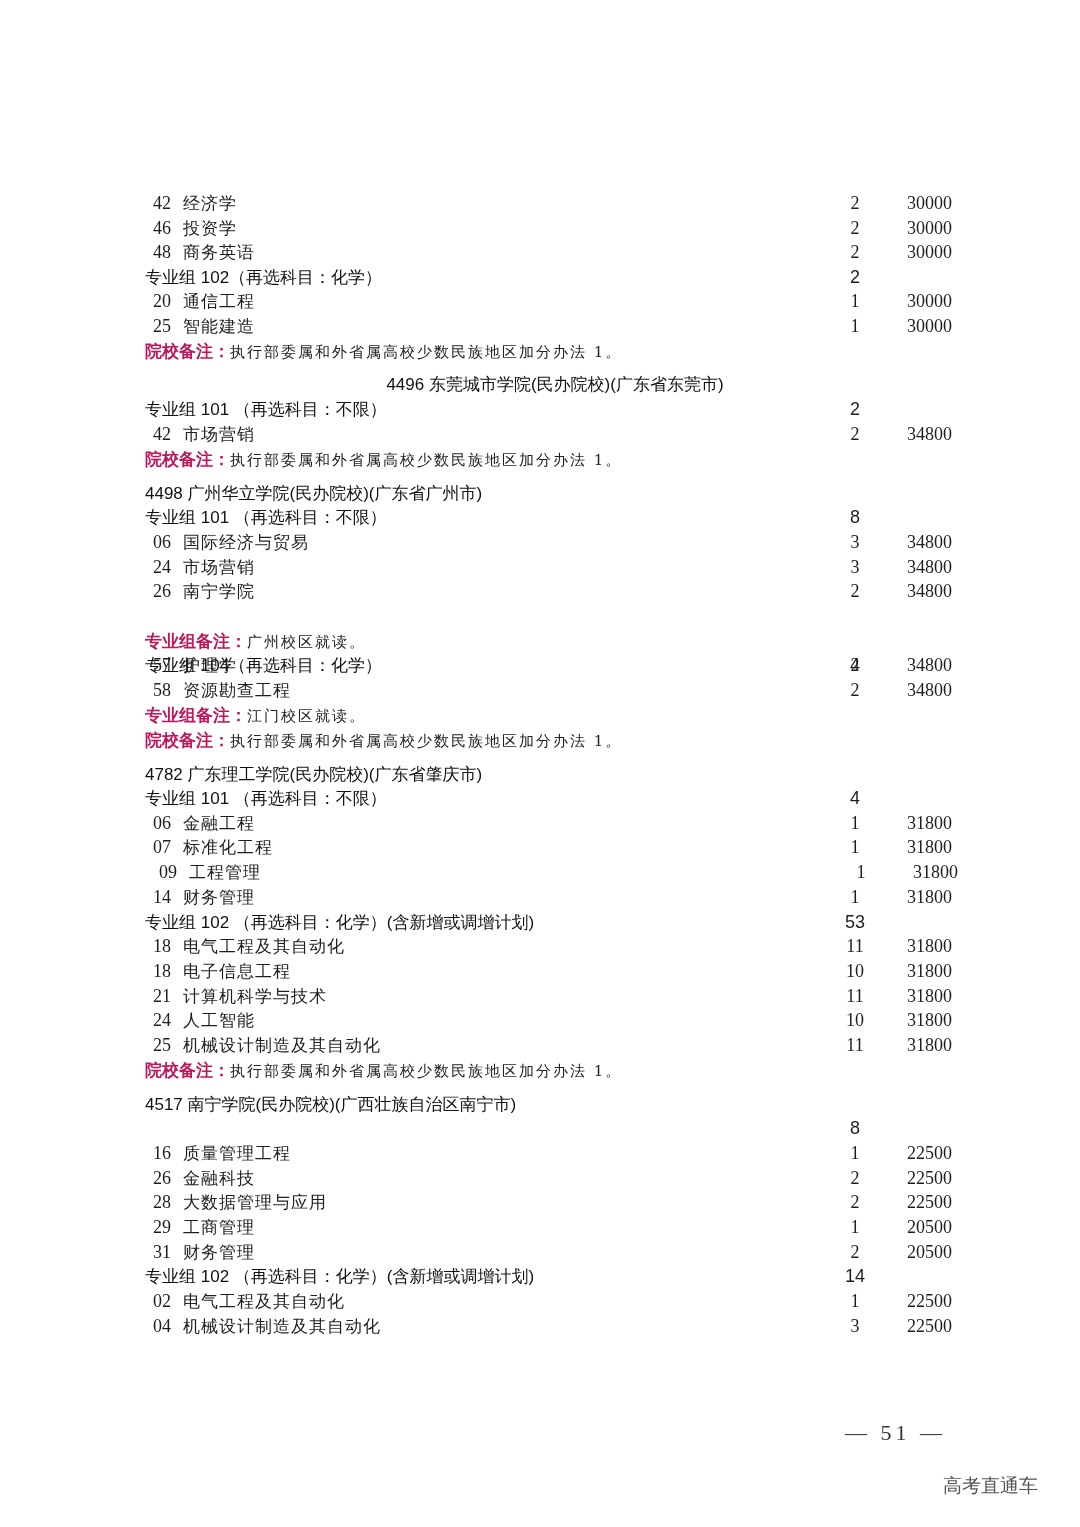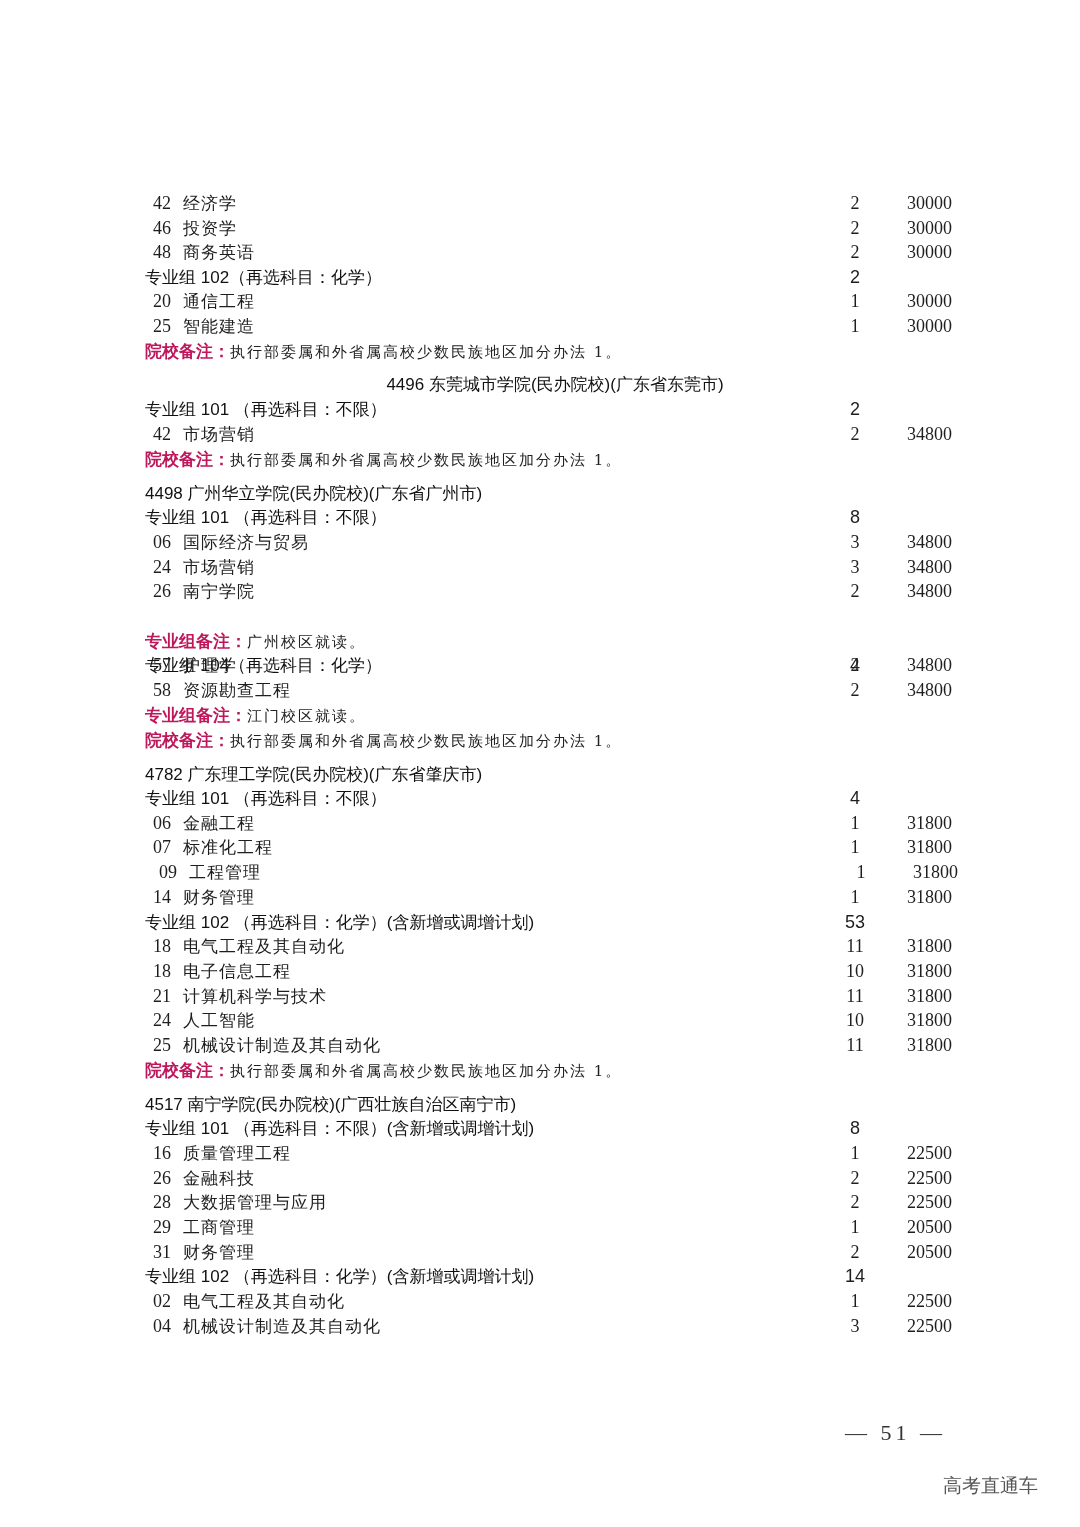--- a/index.html
+++ b/index.html
@@ -151,21 +151,21 @@
         <span class="fee">31800</span>
       </div>
       <div class="row major" style="top: 1033px;">
         <span class="code">25</span>
         <span class="name">机械设计制造及其自动化</span>
         <span class="count">11</span>
         <span class="fee">31800</span>
       </div>
       <div class="row note" style="top: 1058px;"><span class="lbl">院校备注：</span><span class="txt">执行部委属和外省属高校少数民族地区加分办法 1。</span></div>
       <div class="row inst" style="top: 1092px;"><span class="label">4517  南宁学院(民办院校)(广西壮族自治区南宁市)</span></div>
-      <div class="row group" style="top: 1116px;"><span class="label">专业组 101 （再选科目：不限）(含新增或调增计划)</span><span class="count">8</span></div>
+      <div class="row group" style="top: 1116px;"><span class="count">8</span></div>
       <div class="row major" style="top: 1141px;">
         <span class="code">16</span>
         <span class="name">质量管理工程</span>
         <span class="count">1</span>
         <span class="fee">22500</span>
       </div>
       <div class="row major" style="top: 1166px;">
         <span class="code">26</span>
         <span class="name">金融科技</span>
         <span class="count">2</span>

